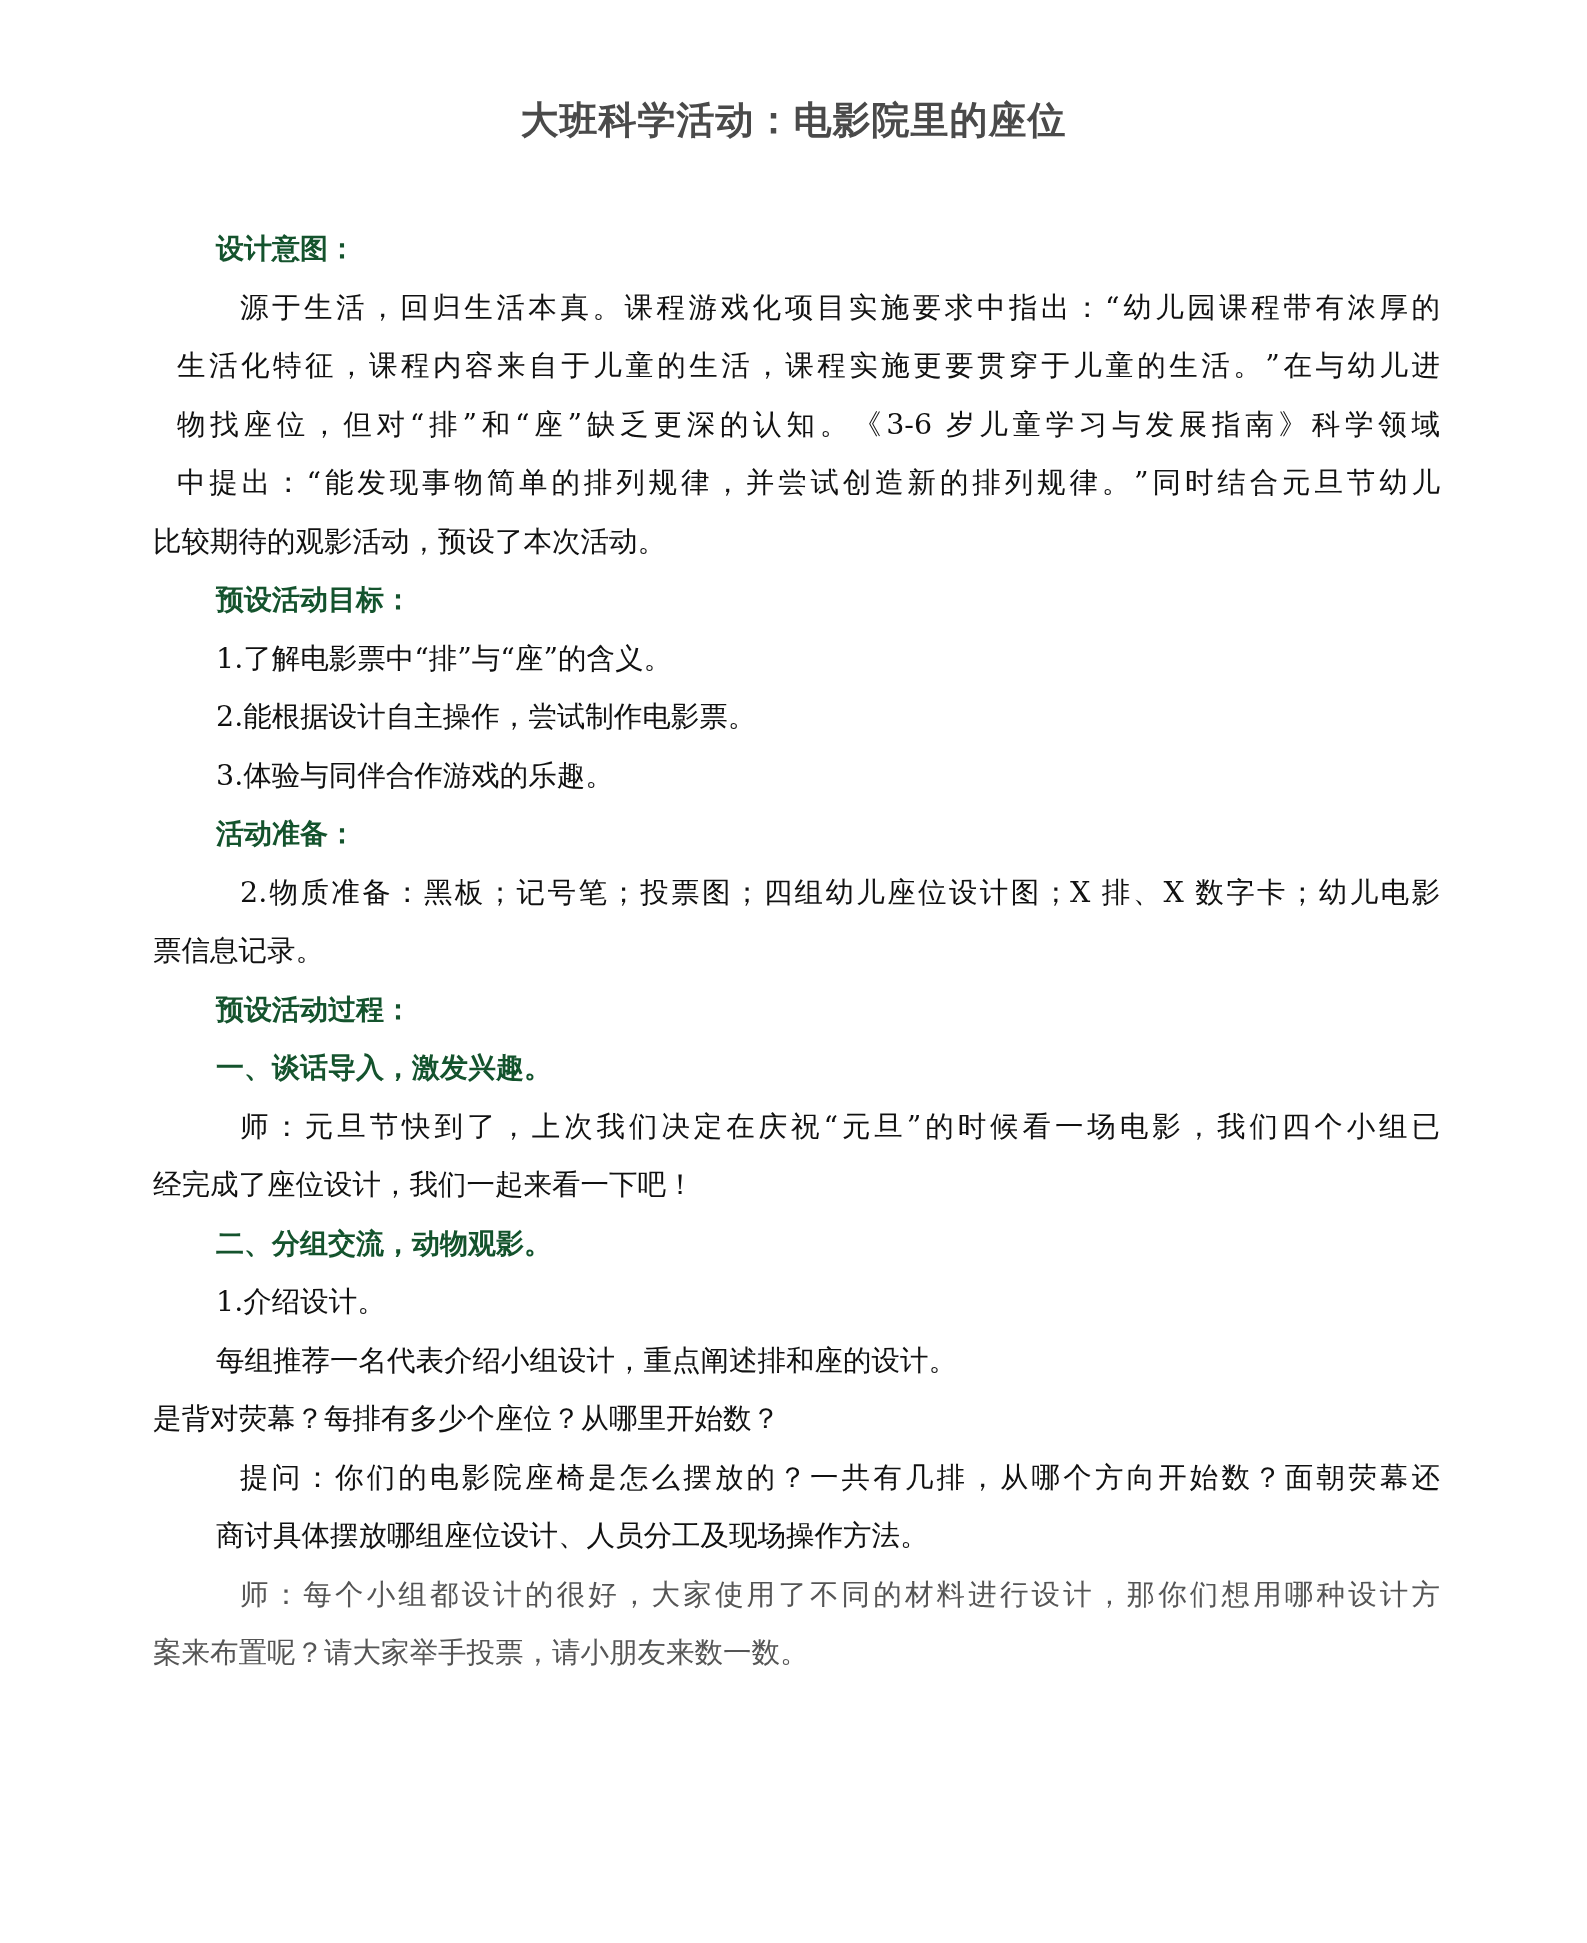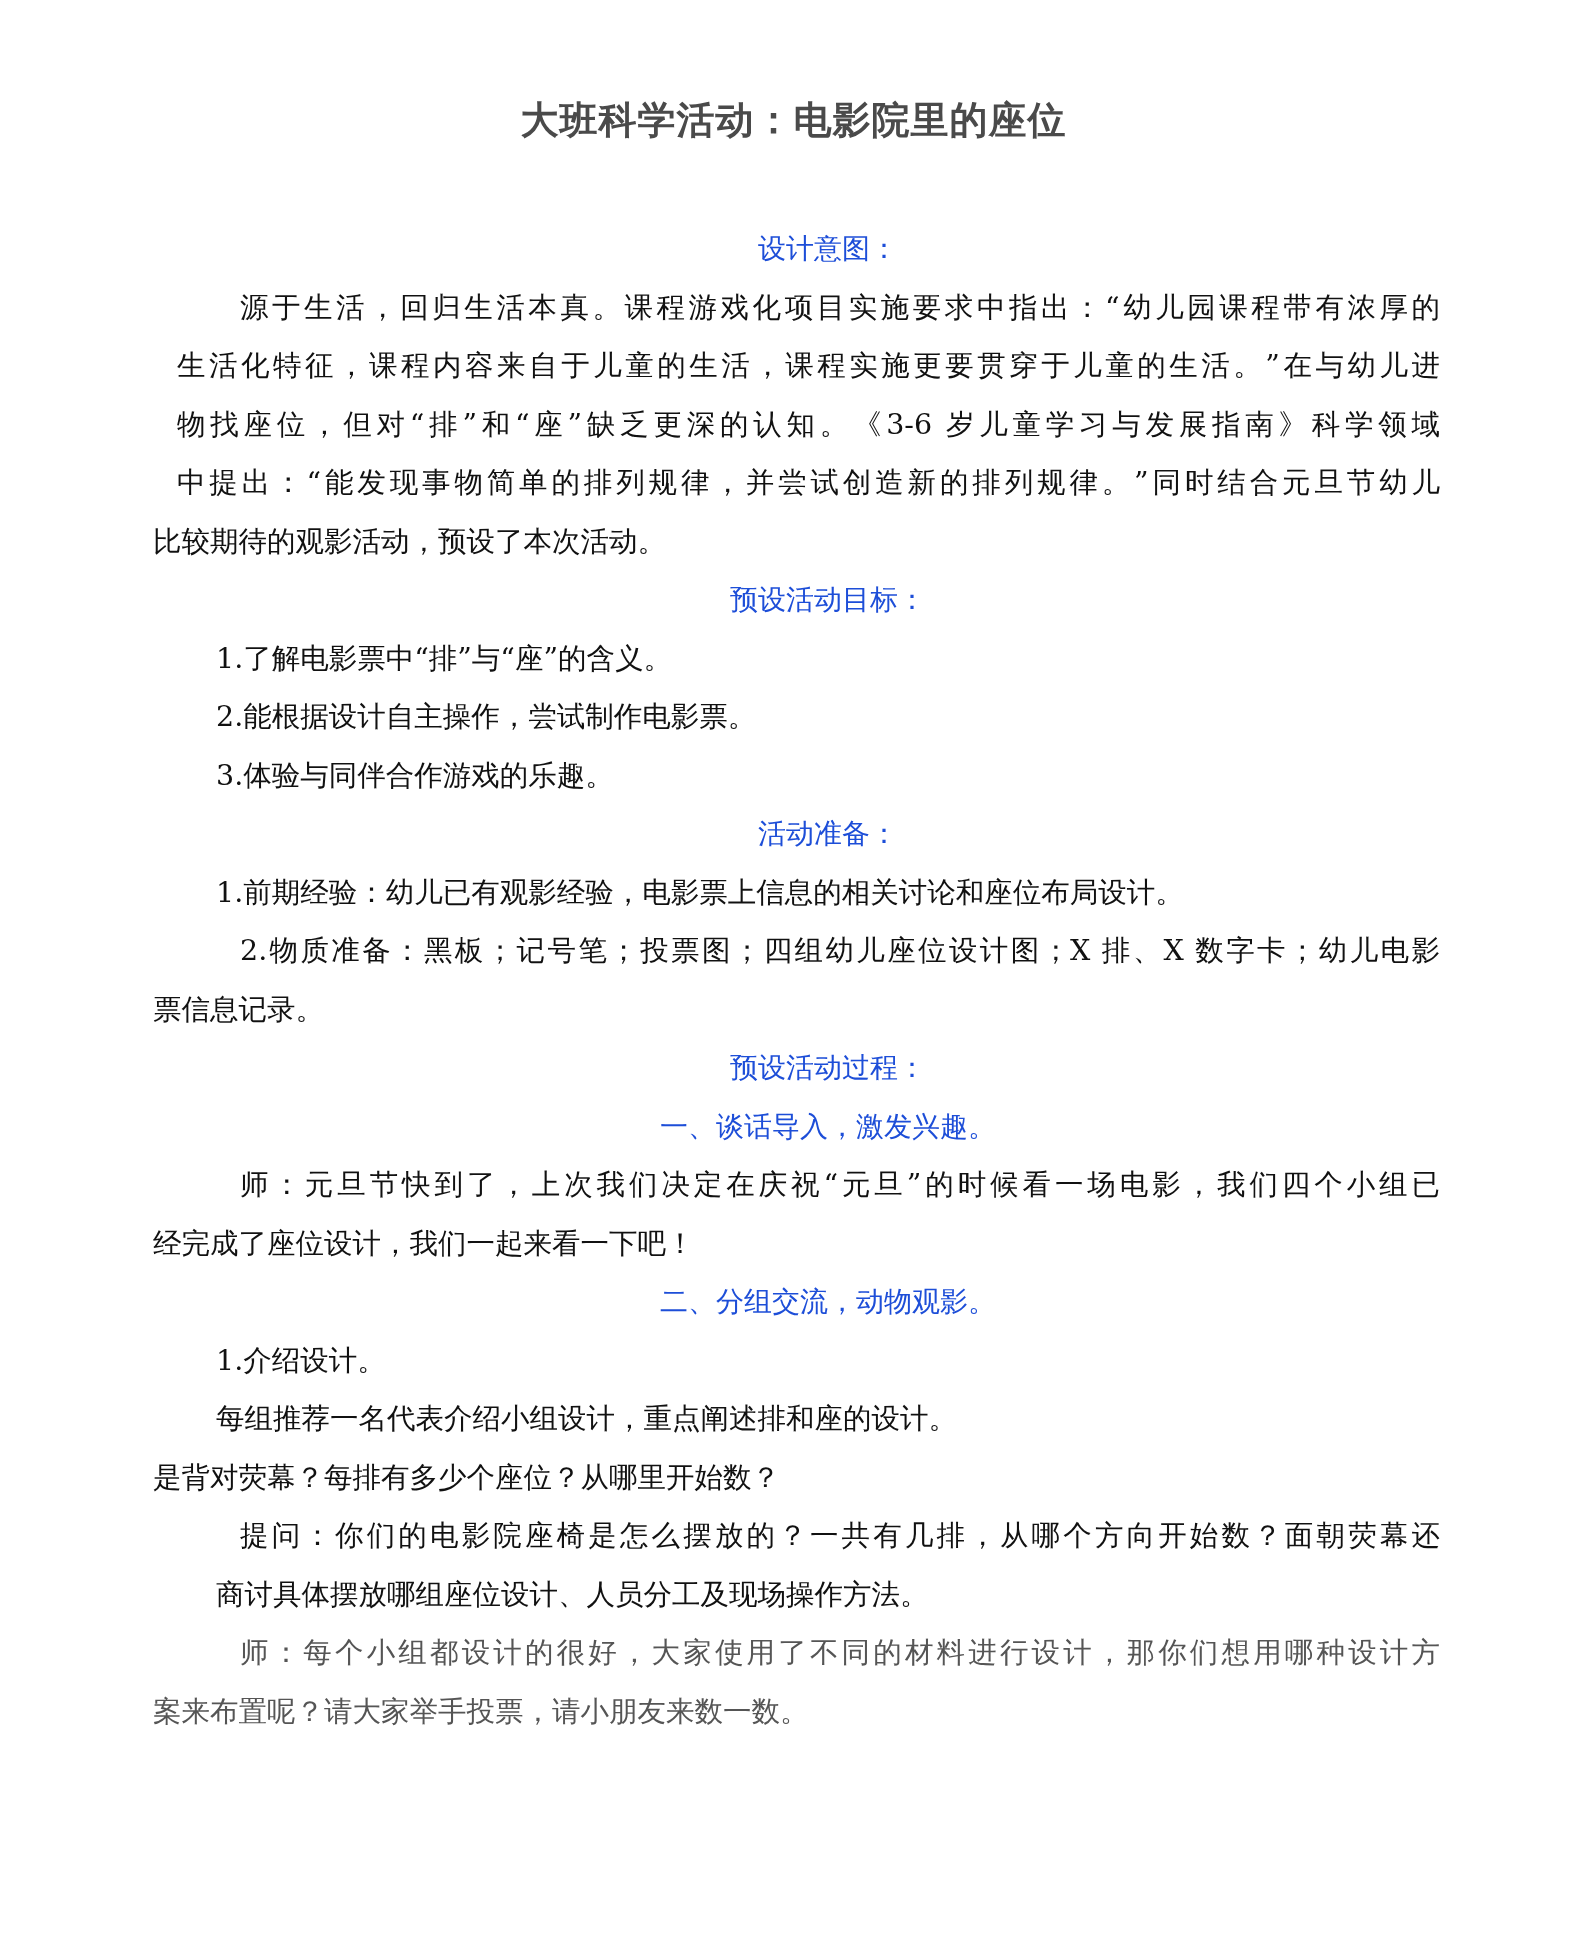--- a/index.html
+++ b/index.html
@@ -47,24 +47,23 @@
       height: 58.5px;
       line-height: 58.5px;
       white-space: nowrap;
       overflow: visible;
     }
     .indent {
       padding-left: 63px;
     }
     .heading {
       font-family: "DejaVu Sans", "Liberation Sans", sans-serif;
-      font-weight: normal;
+      font-weight: bold;
       font-size: 28px;
-      color: #1d4ed8;
-      text-align: center;
+      color: #14532d;
     }
     .justify {
       text-align: justify;
       text-align-last: justify;
       margin-left: 24px;
     }
     .gray {
       color: #555555;
     }
   </style>
@@ -83,21 +82,20 @@
     <div class="line justify">物找座位，但对“排”和“座”缺乏更深的认知。《3-6 岁儿童学习与发展指南》科学领域</div>
     <div class="line justify">中提出：“能发现事物简单的排列规律，并尝试创造新的排列规律。”同时结合元旦节幼儿</div>
     <div class="line">比较期待的观影活动，预设了本次活动。</div>
 
     <div class="line indent heading">预设活动目标：</div>
     <div class="line indent">1.了解电影票中“排”与“座”的含义。</div>
     <div class="line indent">2.能根据设计自主操作，尝试制作电影票。</div>
     <div class="line indent">3.体验与同伴合作游戏的乐趣。</div>
 
     <div class="line indent heading">活动准备：</div>
-    <div class="line indent">1.前期经验：幼儿已有观影经验，电影票上信息的相关讨论和座位布局设计。</div>
     <div class="line indent justify">2.物质准备：黑板；记号笔；投票图；四组幼儿座位设计图；X 排、X 数字卡；幼儿电影</div>
     <div class="line">票信息记录。</div>
 
     <div class="line indent heading">预设活动过程：</div>
     <div class="line indent heading">一、谈话导入，激发兴趣。</div>
     <div class="line indent justify">师：元旦节快到了，上次我们决定在庆祝“元旦”的时候看一场电影，我们四个小组已</div>
     <div class="line">经完成了座位设计，我们一起来看一下吧！</div>
 
     <div class="line indent heading">二、分组交流，动物观影。</div>
     <div class="line indent">1.介绍设计。</div>

